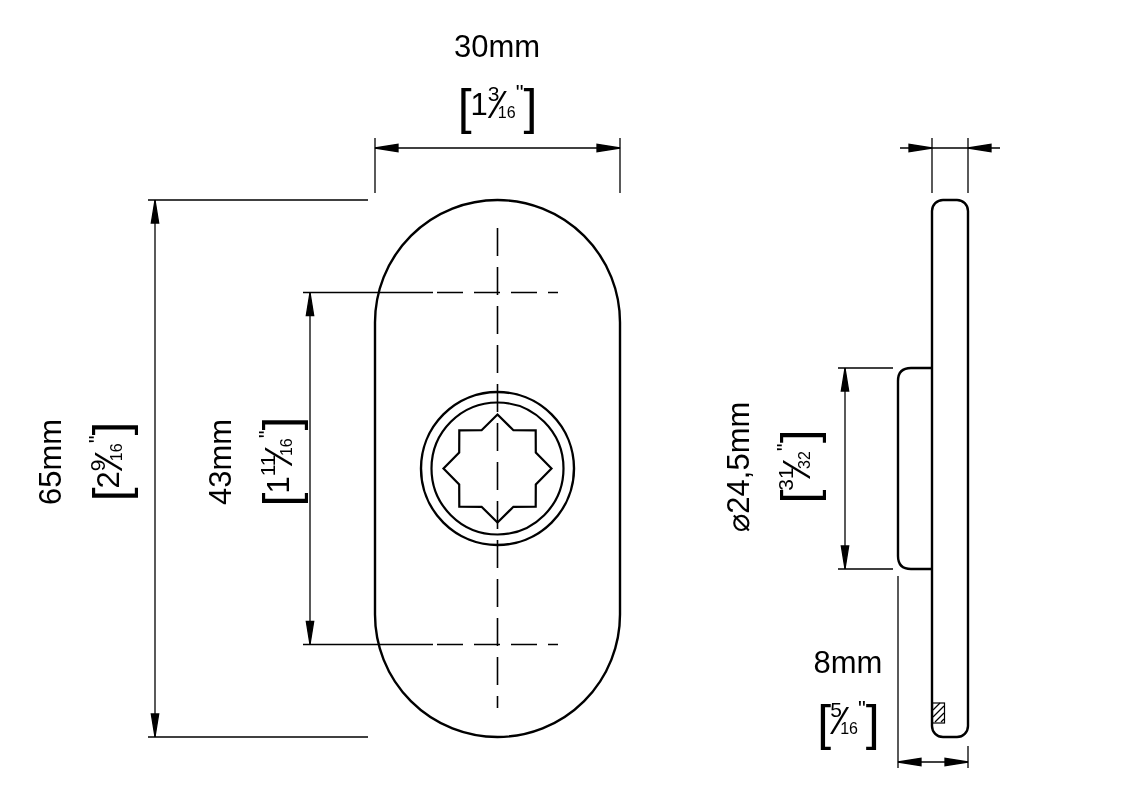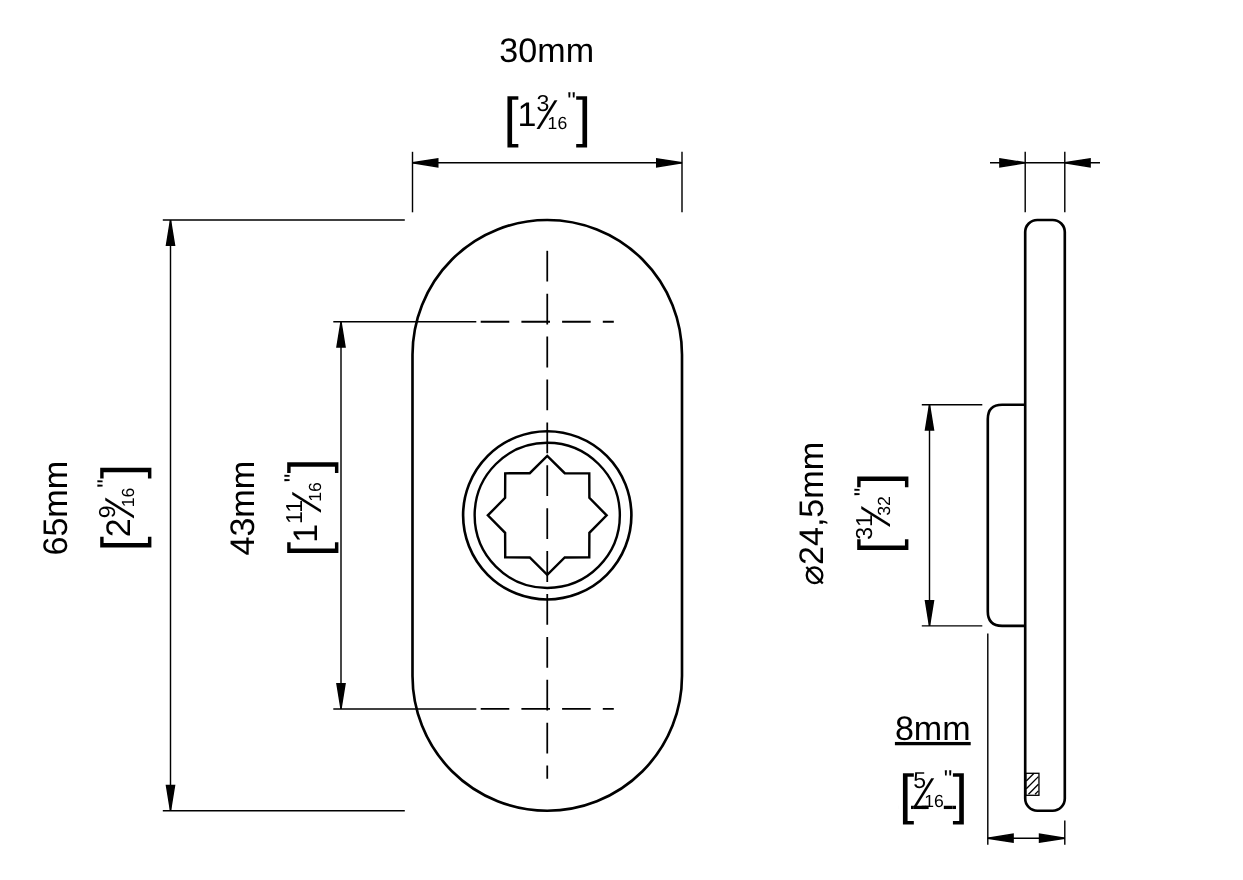--- a/index.html
+++ b/index.html
@@ -129,18 +129,18 @@
   <div class="dim-label rot" style="left:254px; top:462px;">
     <div class="metric">43mm</div>
     <div class="imperial"><span class="bracket">[</span><span class="whole">1</span><span class="fnum">11</span><span class="fslash">⁄</span><span class="fden">16</span><span class="inch">"</span><span class="bracket">]</span></div>
   </div>
 
   <div class="dim-label rot" style="left:772px; top:467px;">
     <div class="metric">⌀24,5mm</div>
     <div class="imperial"><span class="bracket">[</span><span class="whole"></span><span class="fnum">31</span><span class="fslash">⁄</span><span class="fden">32</span><span class="inch">"</span><span class="bracket">]</span></div>
   </div>
 
-  <div class="dim-label" style="left:848px; top:696px;text-decoration:underline;">
+  <div class="dim-label" style="left:848px; top:696px;">
     <div class="metric">8mm</div>
     <div class="imperial"><span class="bracket">[</span><span class="whole"></span><span class="fnum">5</span><span class="fslash">⁄</span><span class="fden">16</span><span class="inch">"</span><span class="bracket">]</span></div>
   </div>
 
 </div>
 
 </body></html>

